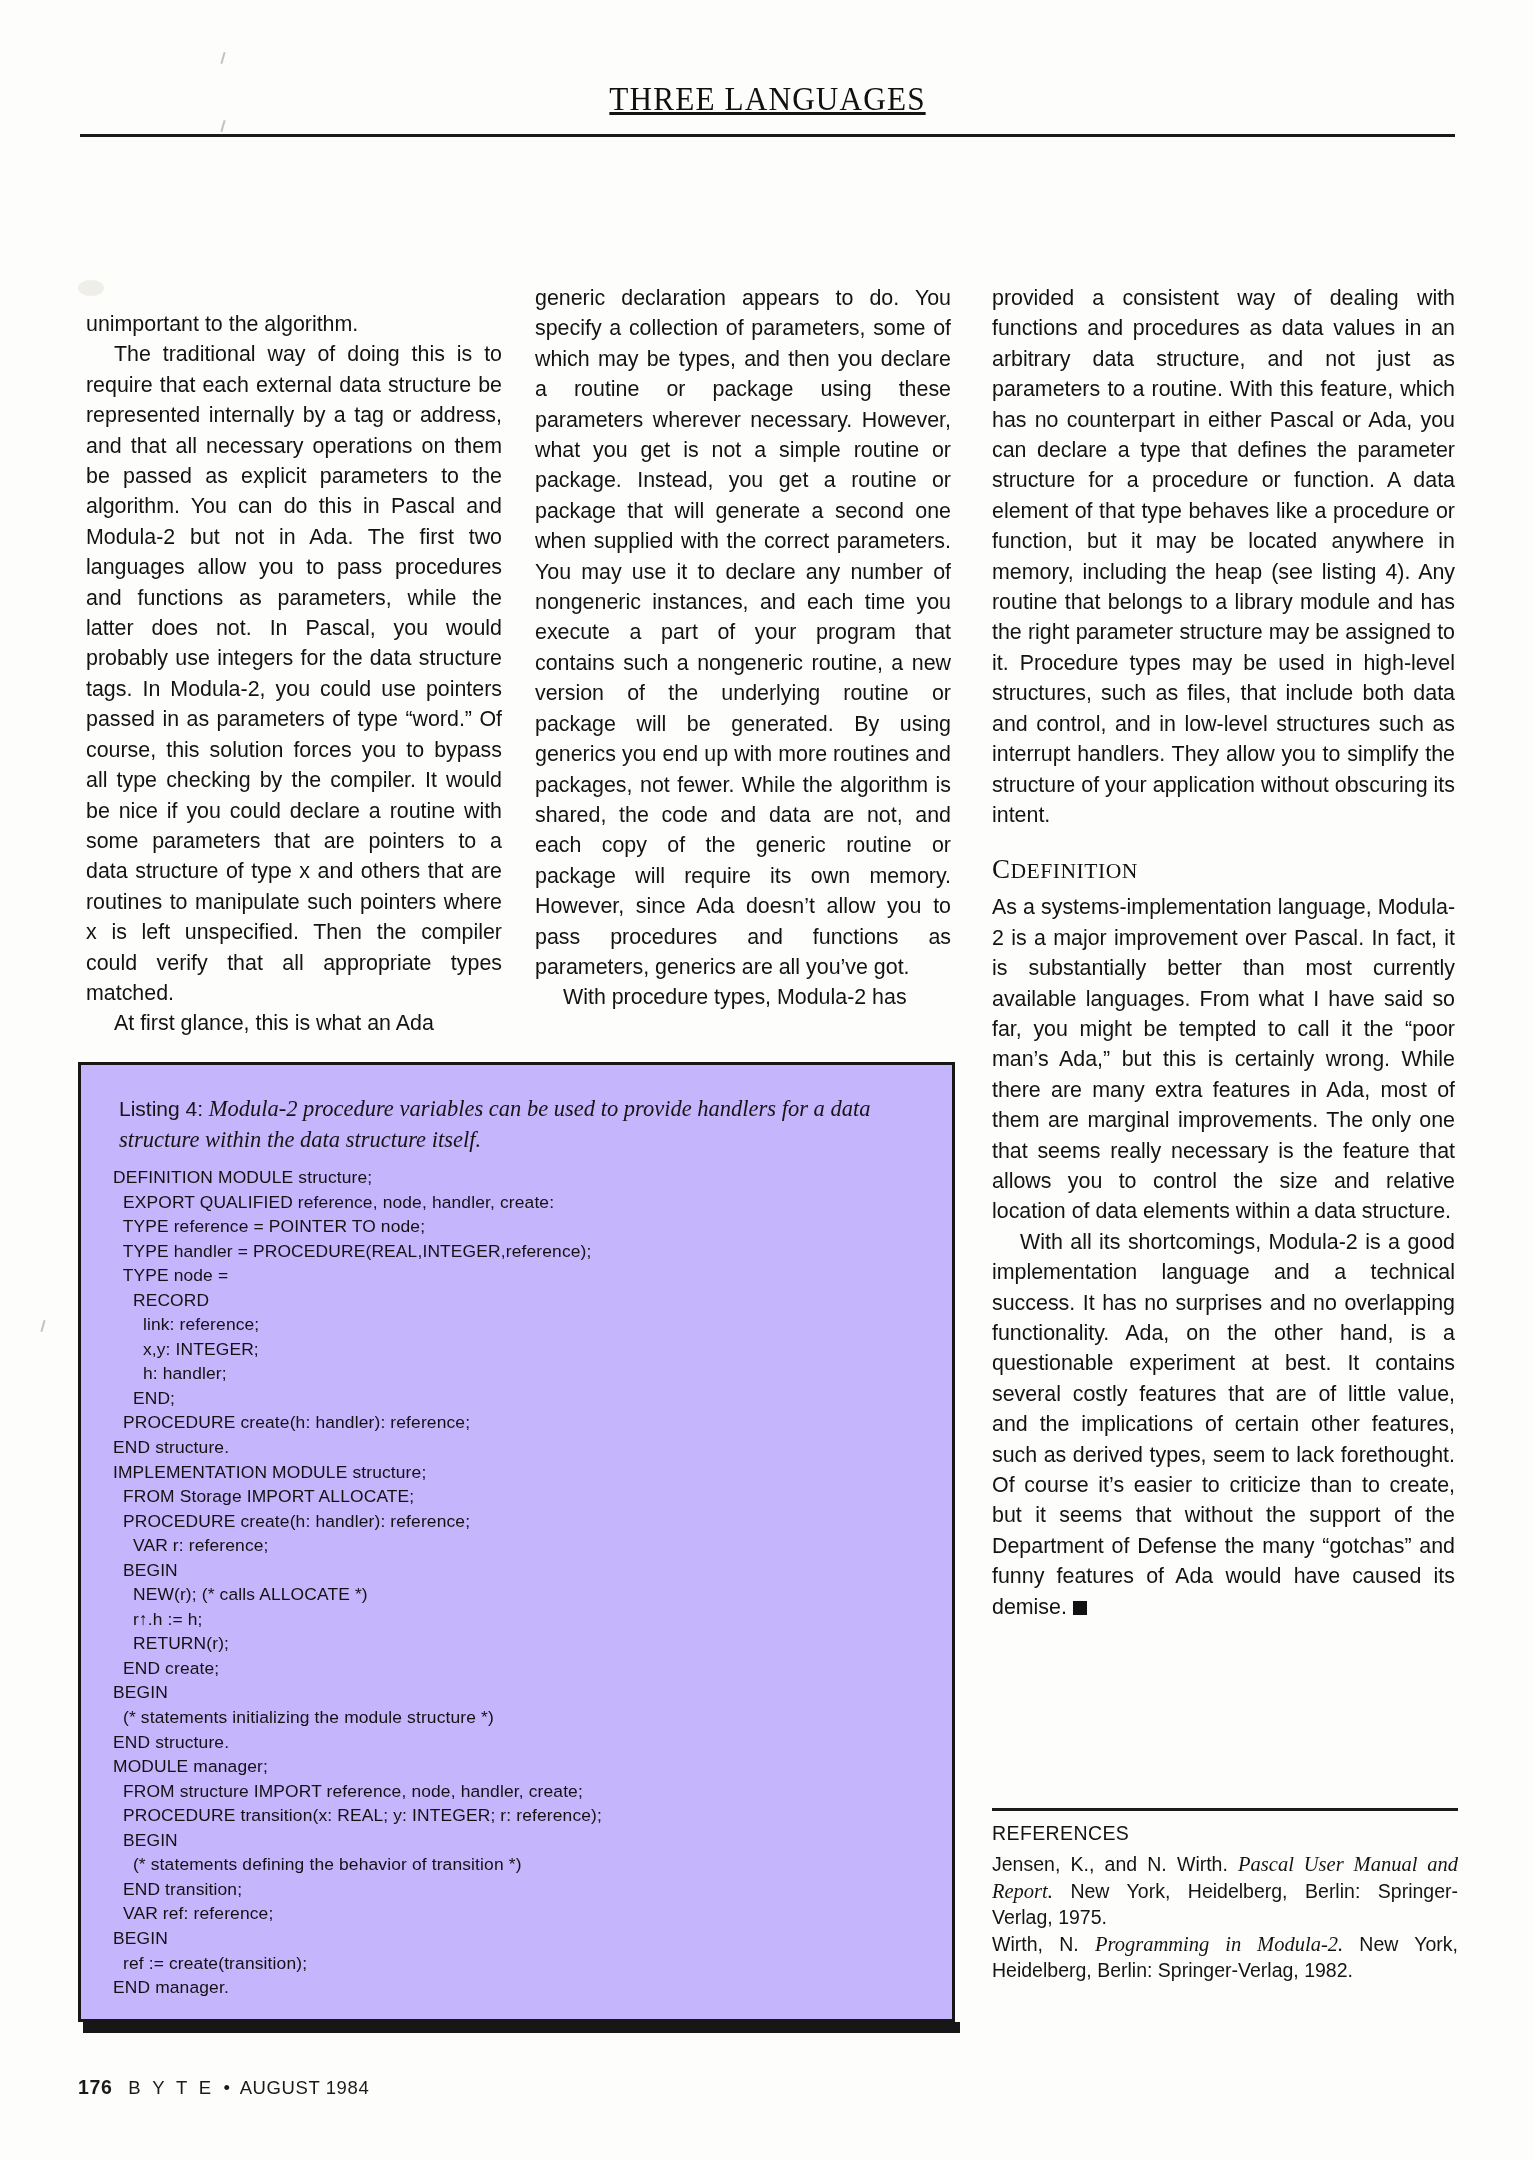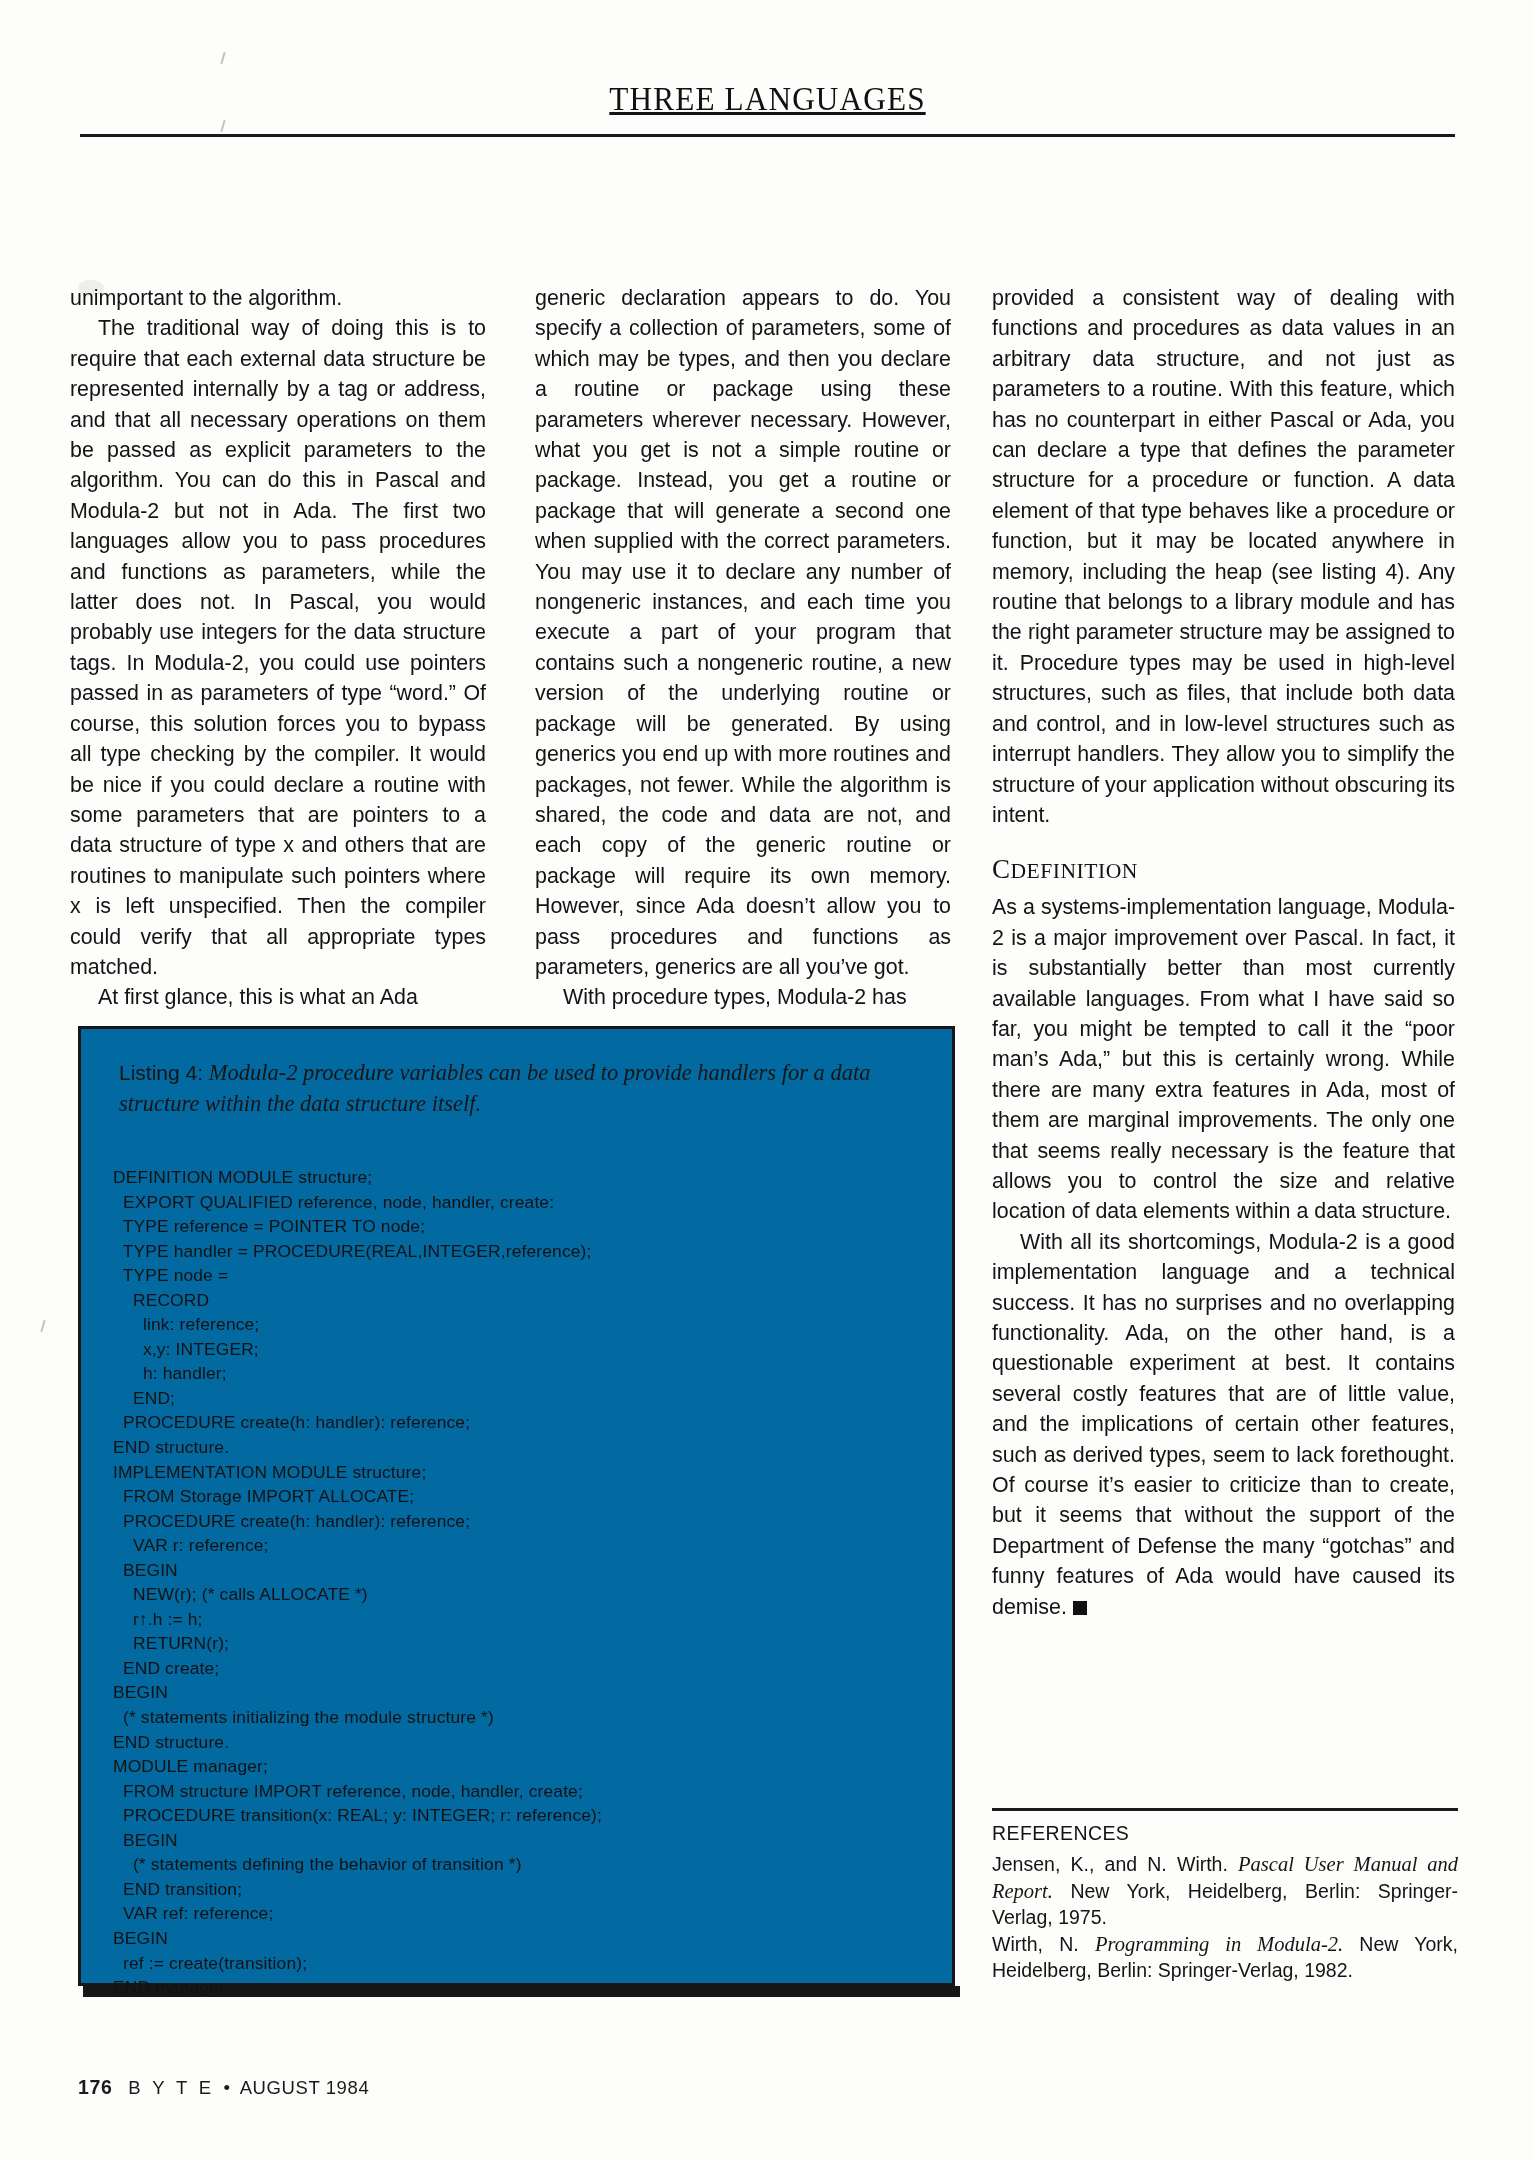--- a/index.html
+++ b/index.html
@@ -62,21 +62,21 @@
     color: #131313;
     -webkit-hyphens: none;
     hyphens: none;
   }
   .col p {
     margin: 0;
   }
   .col p.indent {
     text-indent: 28px;
   }
-  .col-1 { left: 70px;  width: 416px; }
+  .col-1 { left: 86px;  width: 416px; margin-top: 26px; }
   .col-2 { left: 535px; width: 416px; }
   .col-3 { left: 992px; width: 463px; top: 283px; }
 
   .col-3 .section-head {
     font-family: "Liberation Serif", serif;
     font-size: 27px;
     letter-spacing: 0.5px;
     margin: 22px 0 4px 0;
     font-weight: 400;
     line-height: 34px;
@@ -121,25 +121,25 @@
   .ref-item i {
     font-family: "Liberation Serif", serif;
     font-style: italic;
     font-size: 20.5px;
   }
 
   
   .listing {
     position: absolute;
     left: 78px;
-    top: 1026px;
+    top: 1062px;
     width: 877px;
     height: 960px;
     border: 3px solid #171717;
-    background: #0369a1;
+    background: #c4b5fd;
     box-sizing: border-box;
   }
   .listing::after {
     content: "";
     position: absolute;
     left: 2px;
     right: -8px;
     bottom: -14px;
     height: 11px;
     background: #171717;

